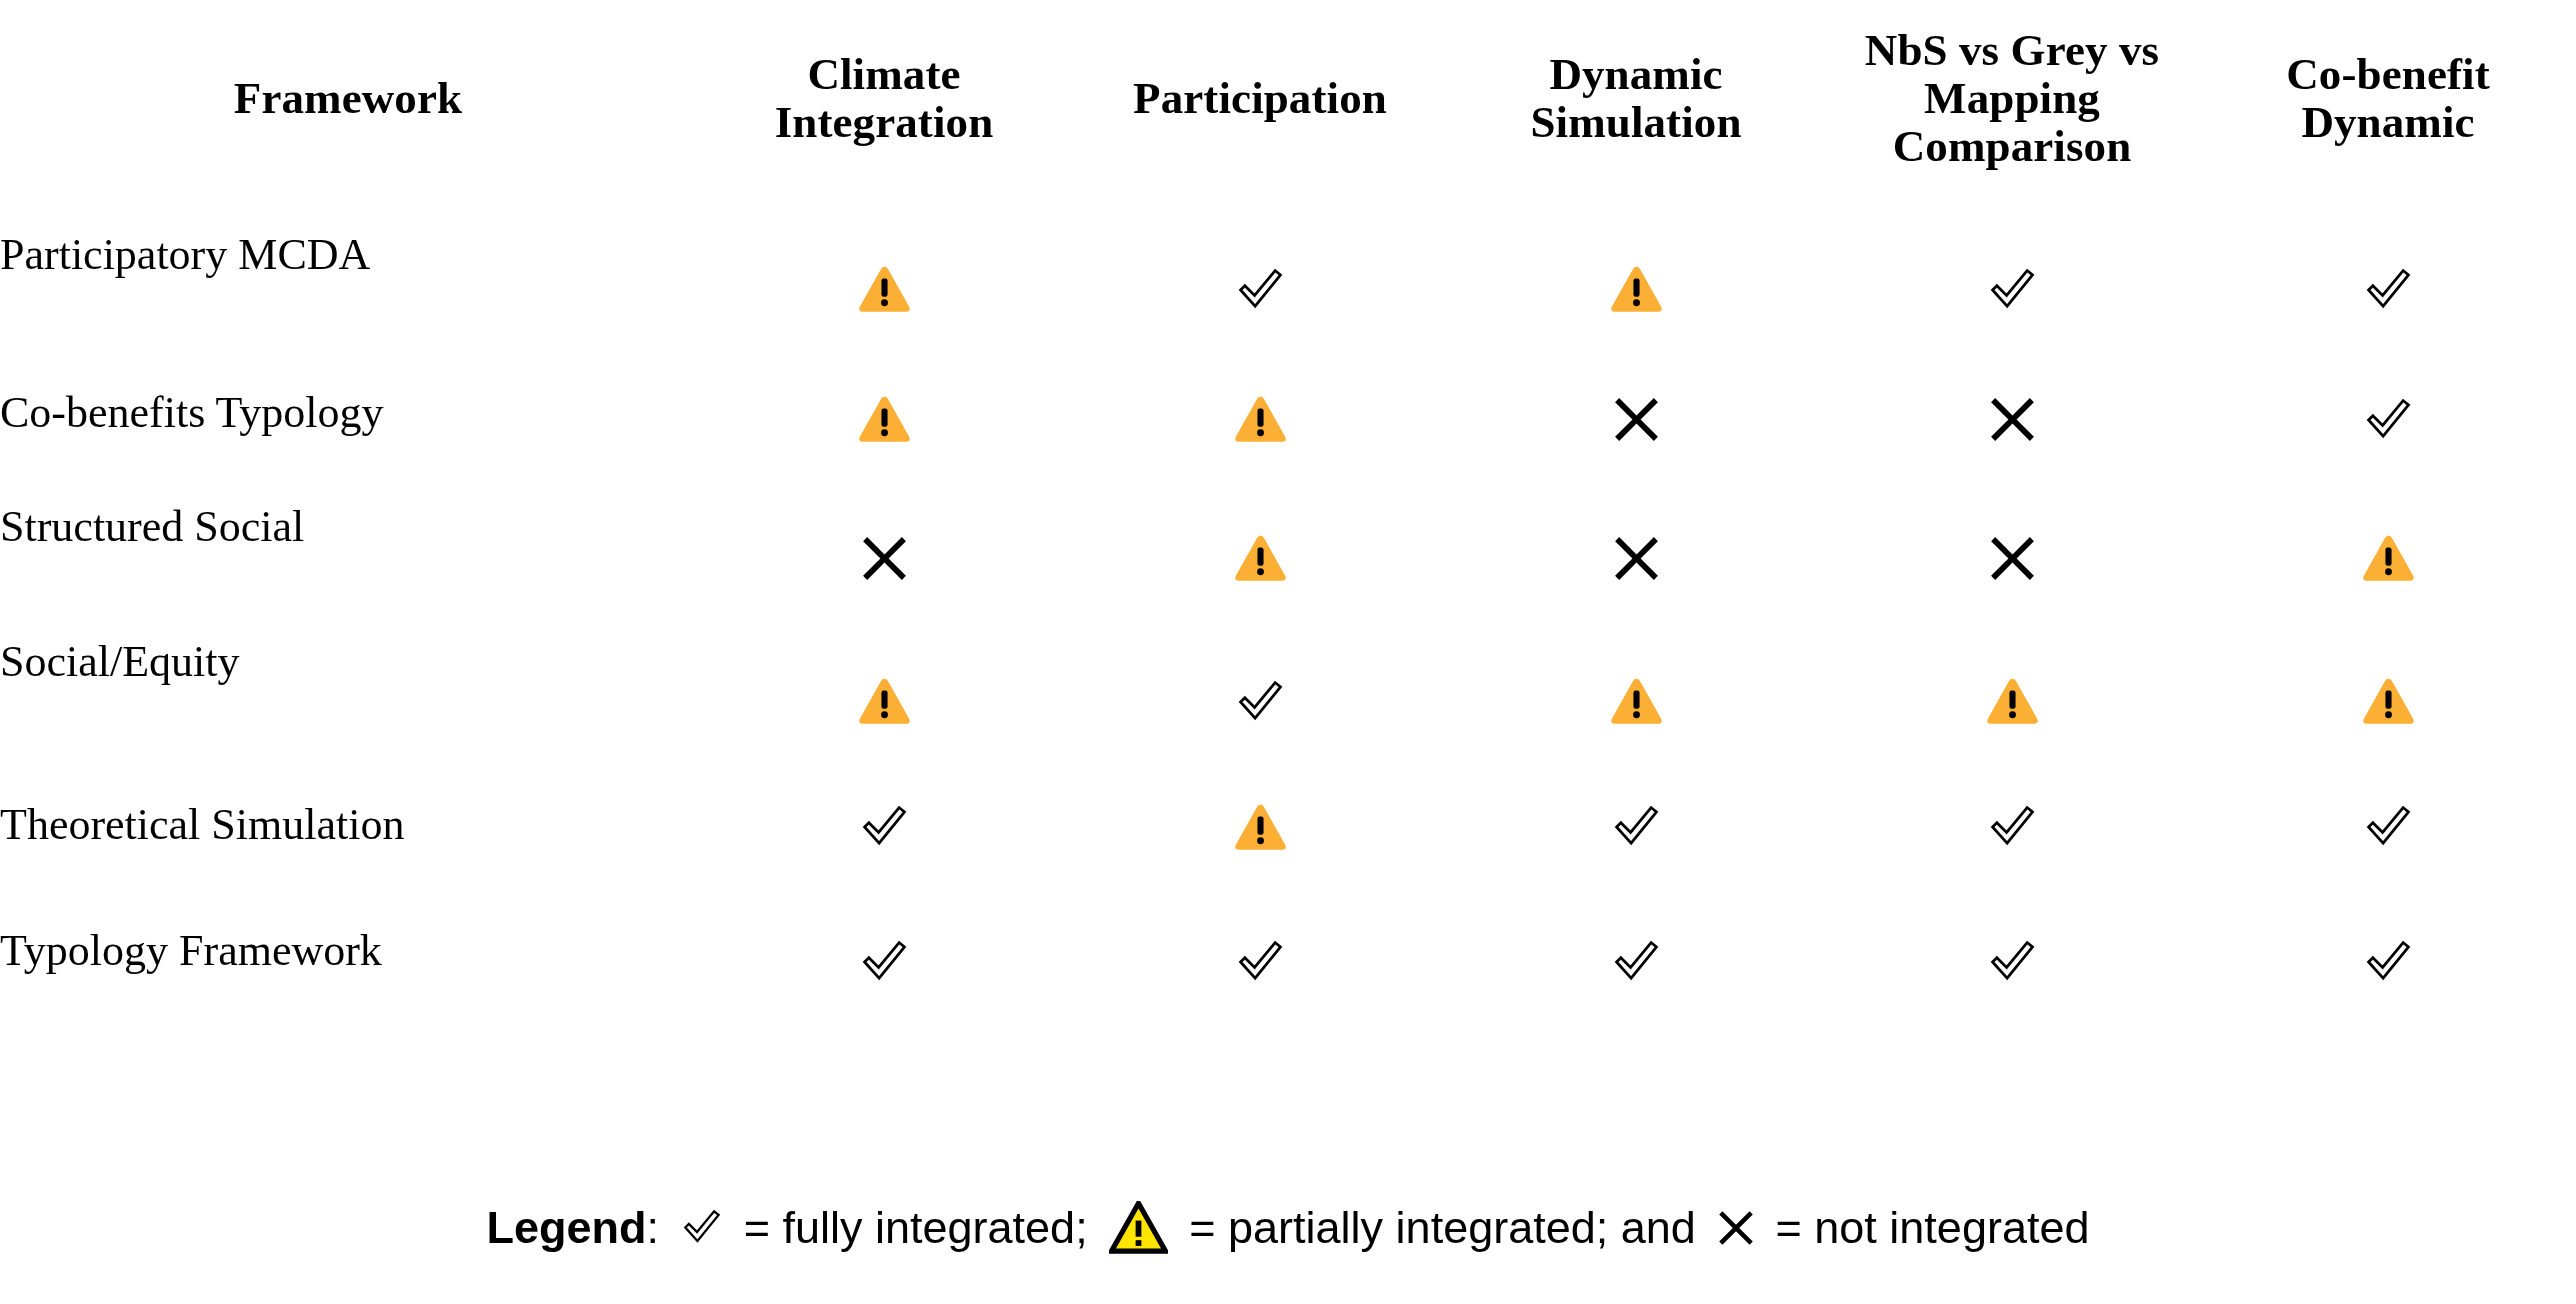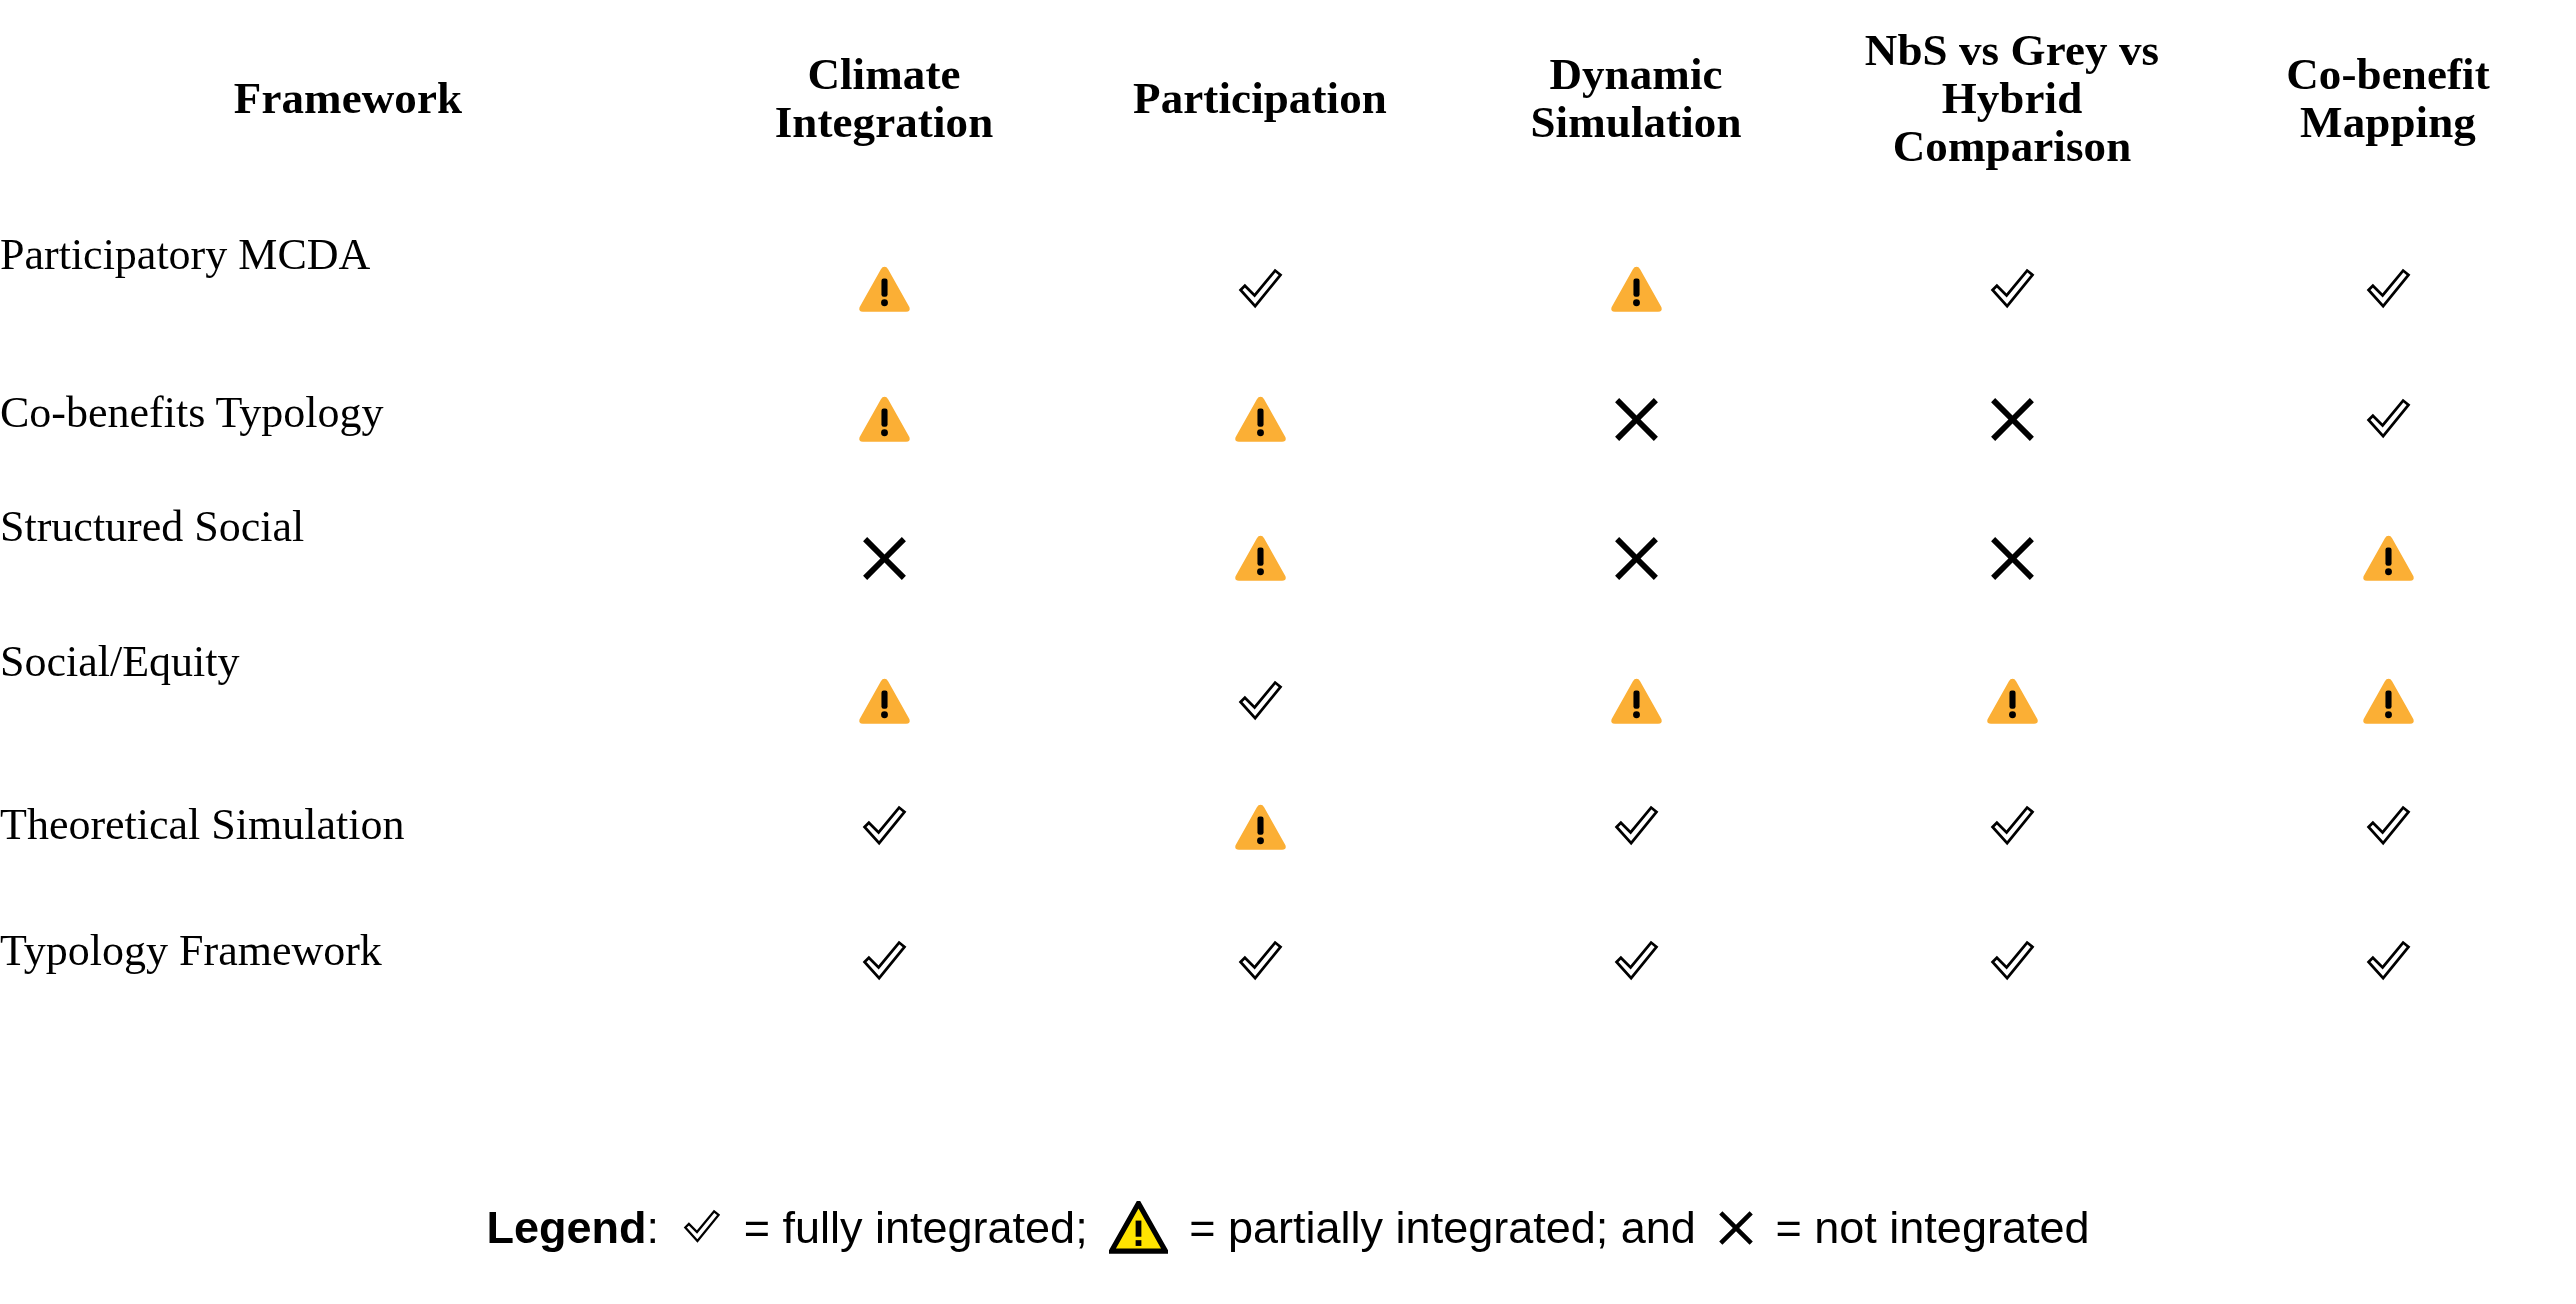--- a/index.html
+++ b/index.html
@@ -135,22 +135,22 @@
       <col class="c-data">
       <col class="c-data">
       <col class="c-data">
   </colgroup>
   <thead>
     <tr class="hdr-row">
       <th class="hdr-cell first">Framework</th>
       <th class="hdr-cell">Climate Integration</th>
       <th class="hdr-cell">Participation</th>
       <th class="hdr-cell">Dynamic Simulation</th>
-      <th class="hdr-cell">NbS vs Grey vs Hybrid Comparison</th>
-      <th class="hdr-cell">Co-benefit Mapping</th>
+      <th class="hdr-cell">NbS vs Grey vs Mapping Comparison</th>
+      <th class="hdr-cell">Co-benefit Dynamic</th>
     </tr>
   </thead>
   <tbody>
     <tr class="r1">
       <td class="row-label">Participatory MCDA</td>
       <td class="cell" title="partially integrated"><span class="icon icon-warn"><svg viewBox="0 0 100 92" width="100%" height="100%">
               <path d="M50 5 Q54 5 56.5 9.5 L95 78 Q97.5 86 89 86 L11 86 Q2.5 86 5 78 L43.5 9.5 Q46 5 50 5 Z" fill="#FBAF35"></path>
               <rect x="44.5" y="26" width="11" height="33" rx="4" fill="#000000"></rect>
               <circle cx="50" cy="70" r="6.2" fill="#000000"></circle>
             </svg></span></td>

